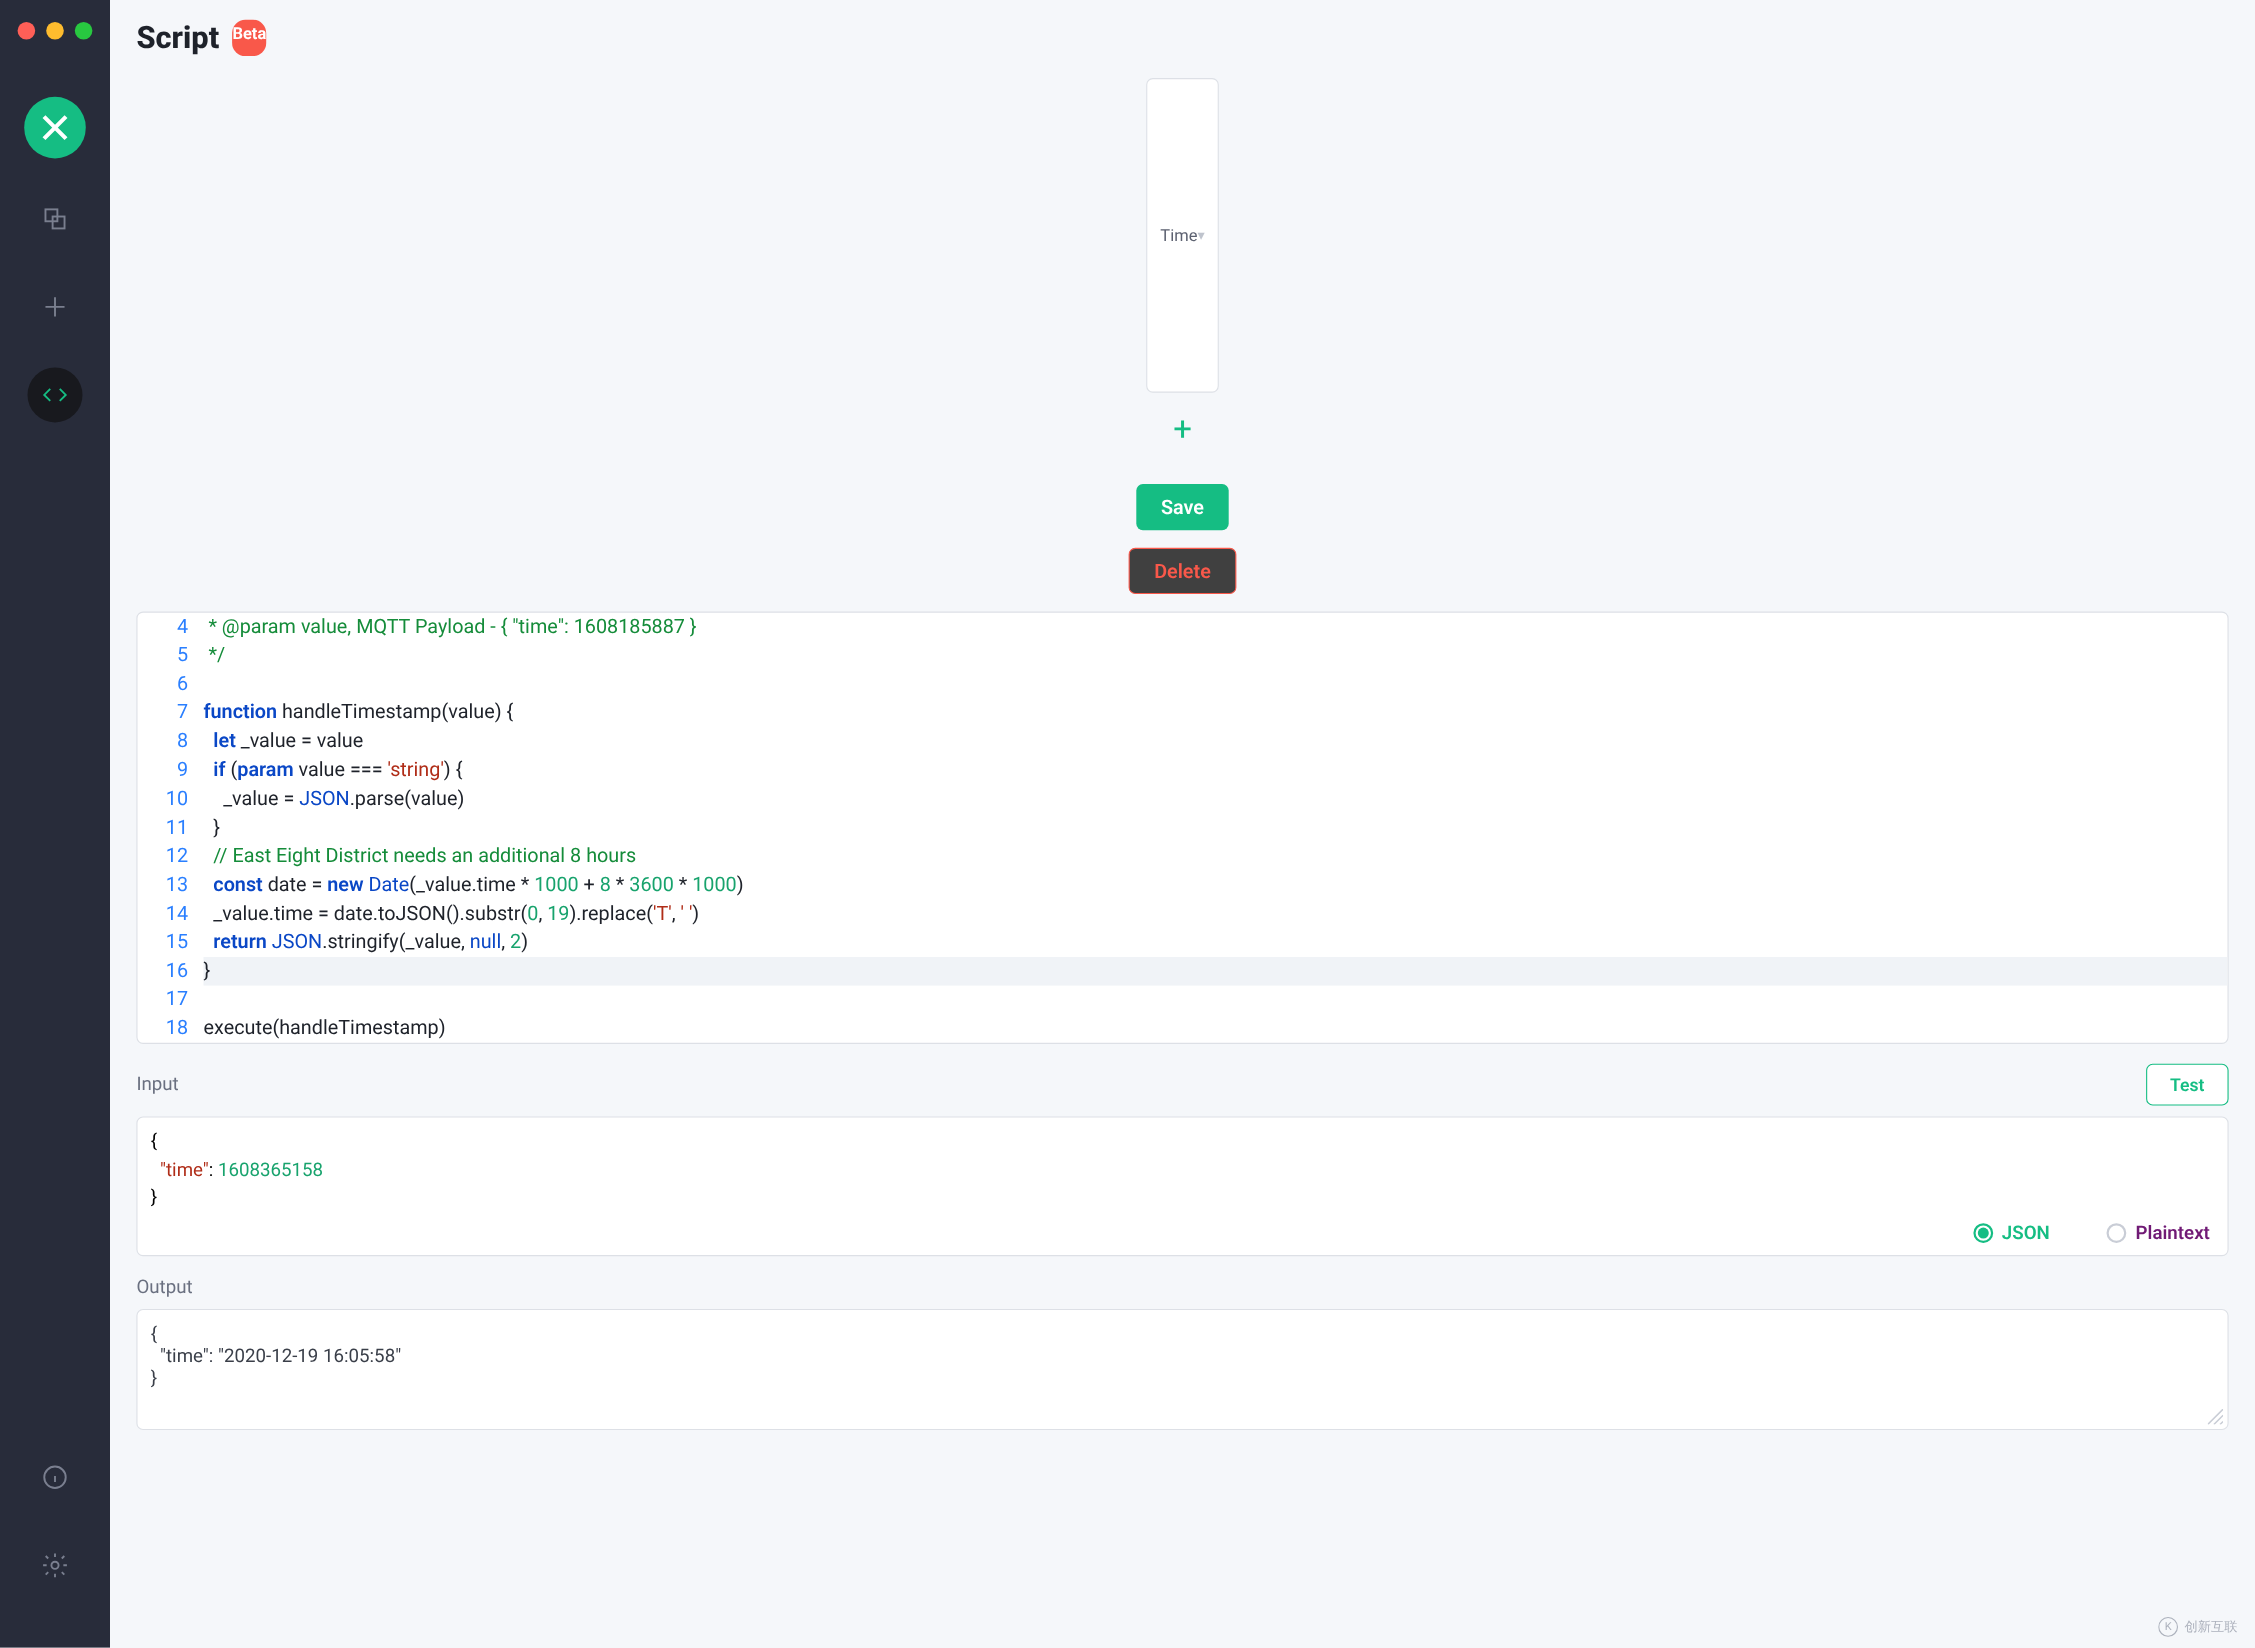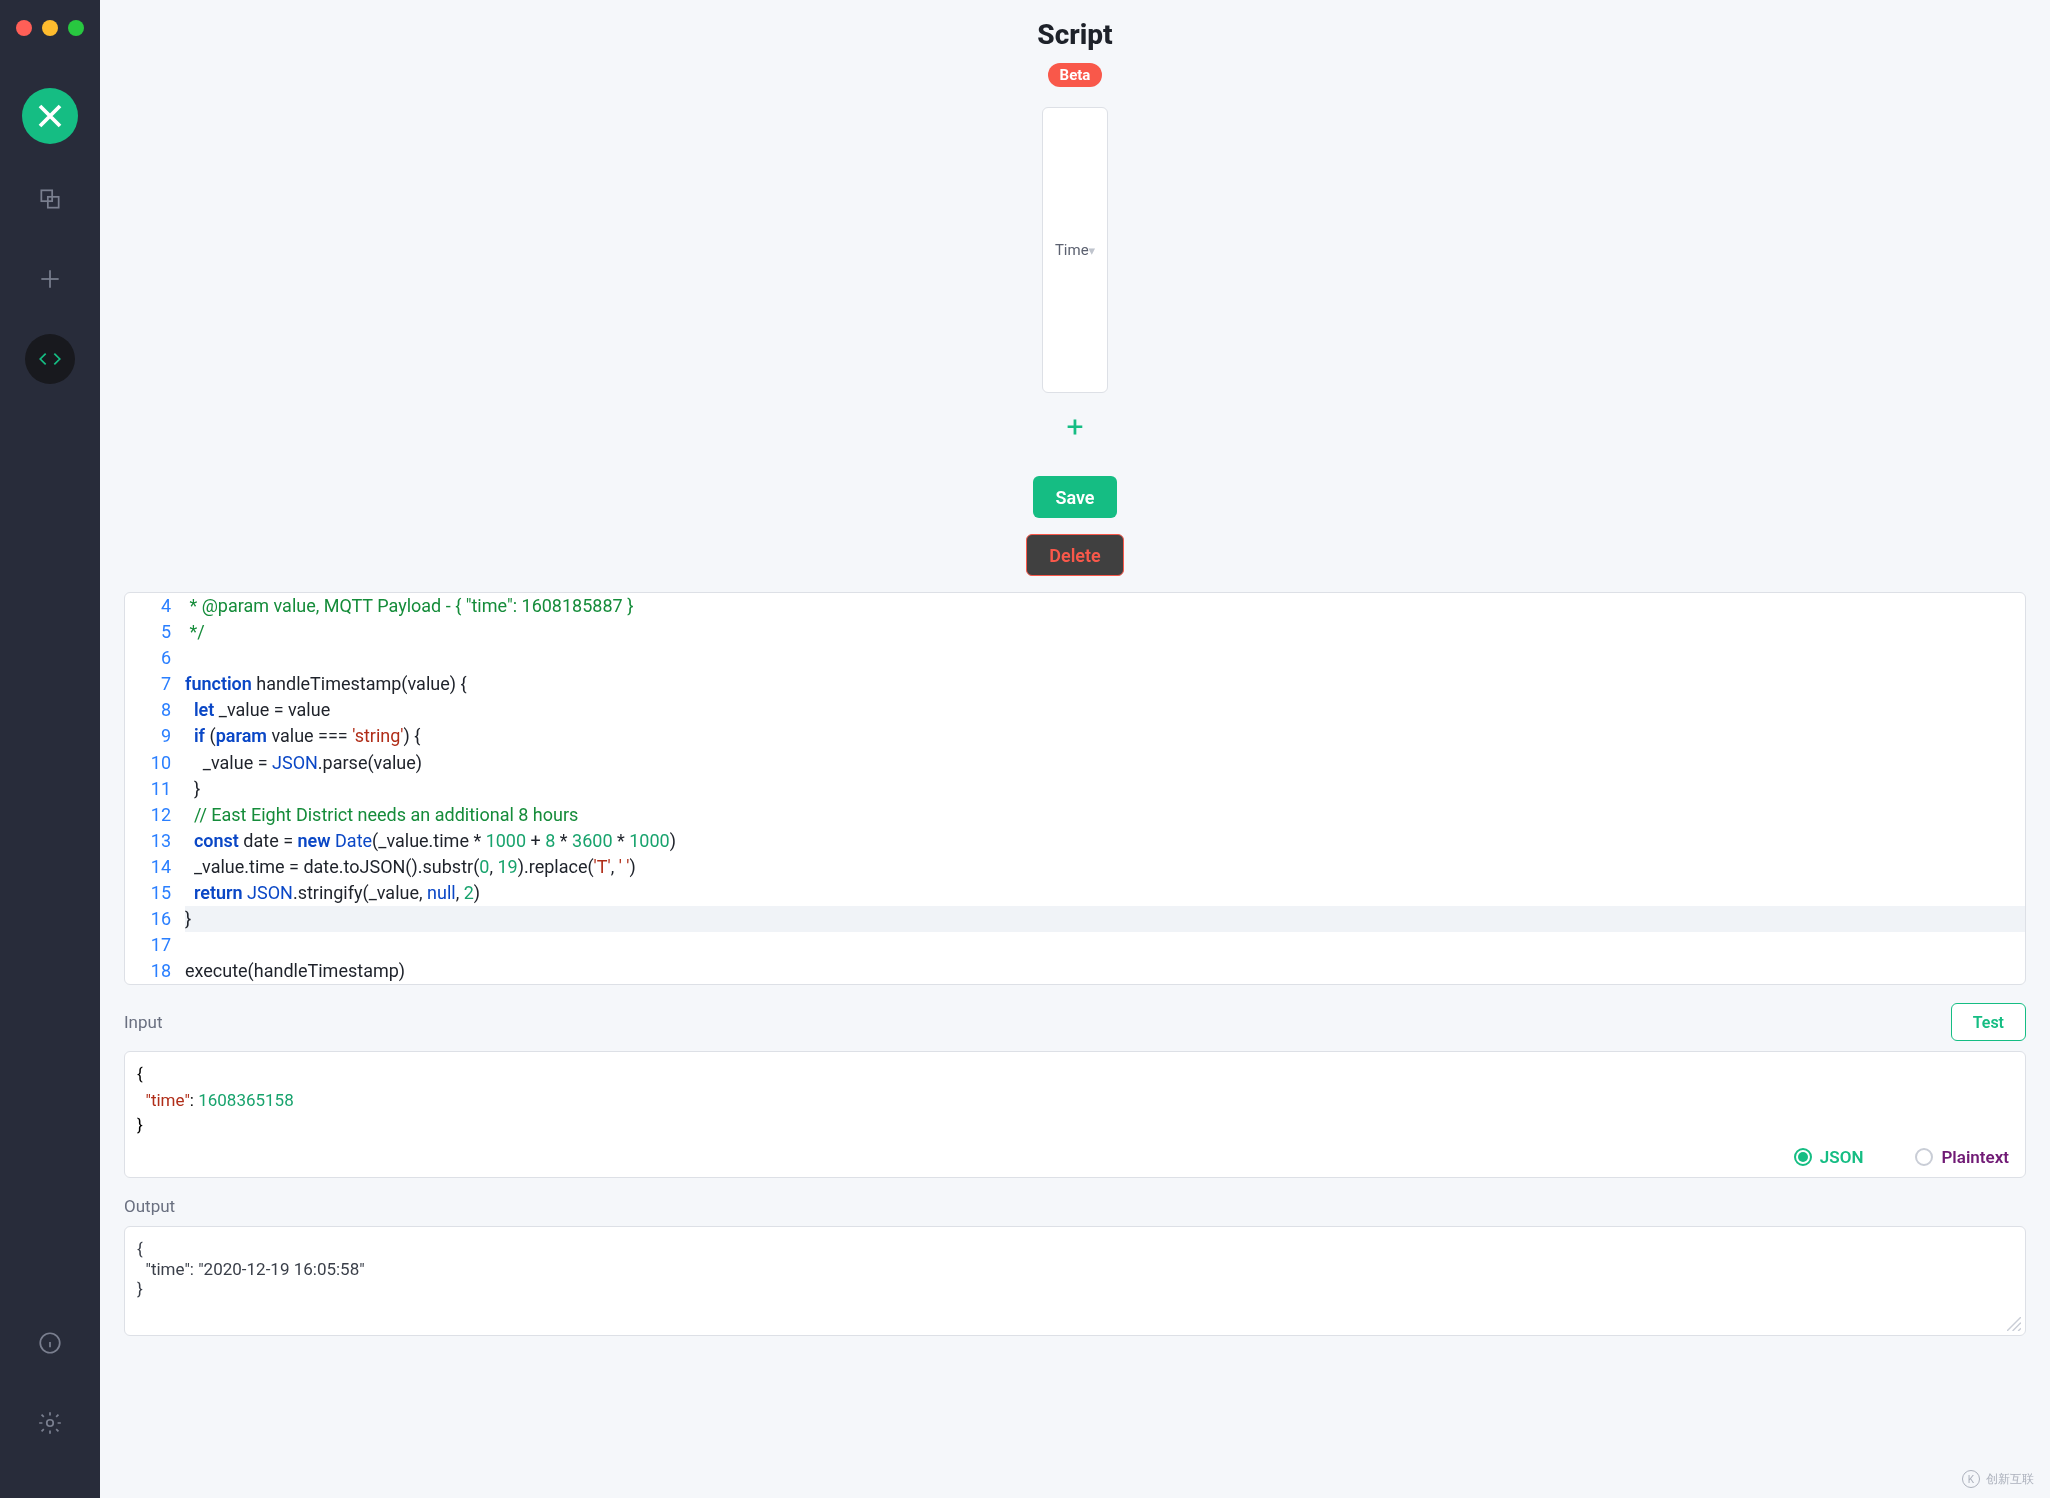--- a/index.html
+++ b/index.html
@@ -14,23 +14,23 @@
   .wdot.green { background: #28c840; }
   .logo { width: 56px; height: 56px; border-radius: 50%; background: #15bd83; display:flex; align-items:center; justify-content:center; }
   .logo svg { width: 30px; height: 30px; fill: #fff; }
   .side-icon { width: 50px; height: 50px; display:flex; align-items:center; justify-content:center; color: #7a7f8f; border-radius: 50%; cursor:pointer; }
   .side-icon.active { background: #18191e; color: #15bd83; }
   .side-icon svg { width: 26px; height: 26px; stroke: currentColor; fill: none; stroke-width: 1.6; }
   .sidebar-spacer { flex: 1; }
   .sidebar-bottom { display:flex; flex-direction:column; gap: 30px; padding-bottom: 50px; align-items:center;}
   
   .main { flex: 1; background: #f5f7fa; padding: 18px 24px; overflow-y: auto; position: relative; }
-  .header-row { display:flex; align-items:center; gap: 12px; margin-bottom: 20px; flex-direction: column; }
+  .header-row { display:flex; gap: 12px; margin-bottom: 20px; }
   .page-title { font-size: 28px; font-weight: 800; color: #1e222a; }
-  .badge { background: #f9584a; color: #fff; font-size: 15px; font-weight: 700; padding: 3px 12px; border-radius: 12px; }
+  .badge { background: #f9584a; color: #fff; font-size: 15px; font-weight: 700; padding: 3px 0; border-radius: 12px; }
   .toolbar-row { display:flex; align-items:center; gap: 16px; margin-bottom: 16px; flex-direction: column; }
   .select { flex: 0 0 286px; height: 42px; background: #fff; border: 1px solid #dde0e6; border-radius: 6px; display:flex; align-items:center; padding: 0 12px; justify-content:space-between; color: #5c6170; font-size: 15px; cursor:pointer; }
   .select .chev { color: #bfc4cd; font-size: 13px; }
   .plus-btn { color: #15bd83; font-size: 30px; font-weight: 400; cursor:pointer; width: 36px; text-align:center; }
   .toolbar-spacer { flex: 1; }
   .btn { height: 42px; border-radius: 6px; padding: 0 22px; font-size: 18px; font-weight: 600; cursor:pointer; display:flex; align-items:center; border: none; }
   .btn-save { background: #15bd83; color: #fff; }
   .btn-delete { background: #404040; color: #f9584a; border: 1.5px solid #f9584a; }
   
   .editor { background: #fff; border: 1px solid #dde0e6; border-radius: 6px; padding: 0; font-family: Menlo, Monaco, Consolas, monospace; font-size: 18px; line-height: 1.45; overflow: hidden; margin-bottom: 18px; }

